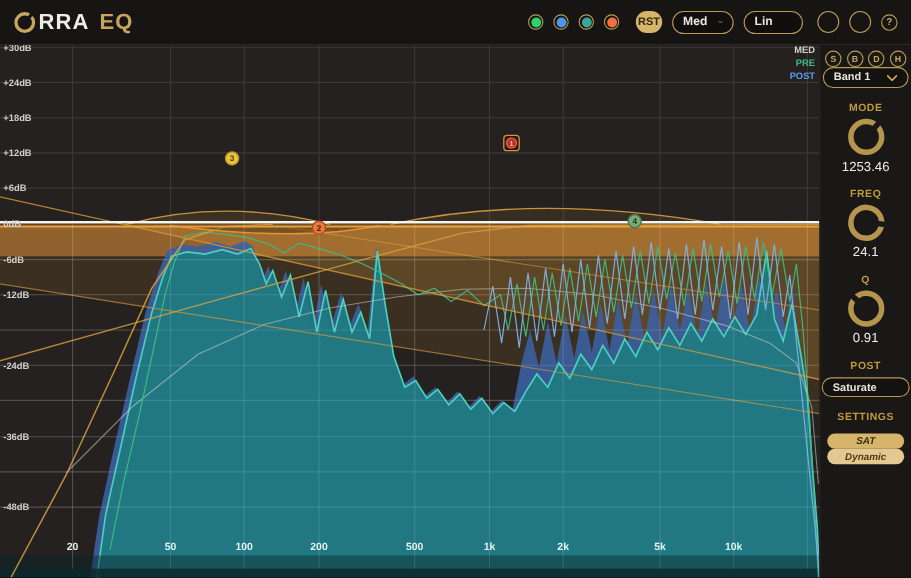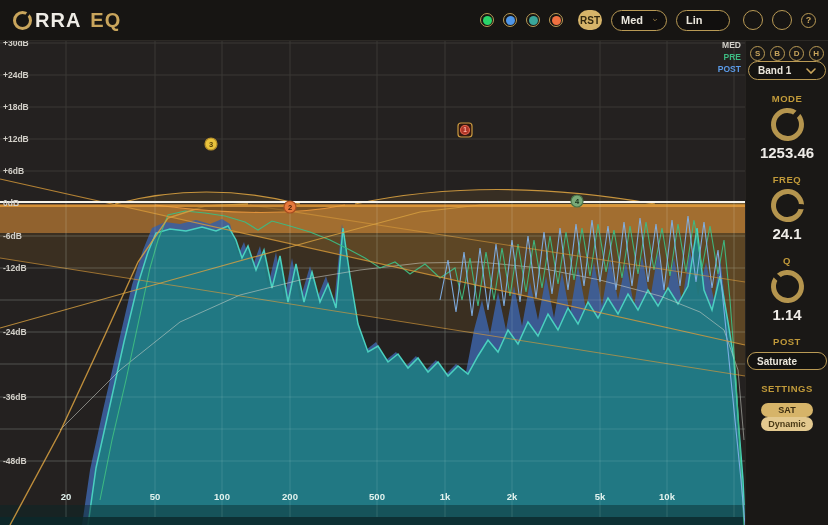--- a/index.html
+++ b/index.html
@@ -36,24 +36,24 @@
   .toggle-row{display:flex;gap:4.5px;margin-top:6px;}
   .toggle-circle{width:13px;height:13px;border:1.5px solid #b99a55;border-radius:50%;
     color:#c9a55c;font-size:8px;font-weight:bold;display:flex;align-items:center;
     justify-content:center;cursor:pointer;}
   .band-pill{width:58px;height:17px;font-size:10px;}
   .side-label{color:#c19a3a;font-size:9.5px;font-weight:bold;letter-spacing:.5px;margin-top:13px;}
   .knob{position:relative;width:23px;height:23px;border:5.5px solid #b5954e;border-radius:50%;
     margin-top:4px;cursor:pointer;}
   .knob-notch{position:absolute;top:-6px;left:50%;margin-left:-2.5px;width:5px;height:8px;
     background:#1a1816;border-radius:2px;}
-  .knob-value{color:#efece8;font-size:15px;font-weight:bold;margin-top:3px;}
+  .knob-value{color:#efece8;font-size:12px;font-weight:normal;margin-top:3px;}
   .mode-pill{width:60px;margin-top:5px;height:16px;font-size:10px;gap:21px;}
-  .btn-flat{width:52px;height:14px;border-radius:8px;display:flex;align-items:center;
-    justify-content:center;font-size:9px;font-weight:bold;cursor:pointer;}
+  .btn-flat{width:70px;height:14px;border-radius:8px;display:flex;align-items:center;
+    justify-content:center;font-size:9px;font-weight:bold;cursor:pointer;font-style:italic;}
   .btn-sat{background:#d6b469;color:#3a2c10;margin-top:9px;}
   .btn-dyn{background:#e3c98f;color:#4a3a16;}
 </style>
 </head>
 <body>
 
 <div class="window">
 
   <svg id="graph-svg" width="746" height="525" viewBox="0 0 746 525">
       <rect x="0" y="40" width="746" height="485" fill="#242120"></rect>
@@ -220,21 +220,21 @@
     <div class="side-label">FREQ</div>
     <div class="knob" style="transform: rotate(95deg);">
         <div class="knob-notch"></div>
       </div>
     <div class="knob-value">24.1</div>
 
     <div class="side-label">Q</div>
     <div class="knob" style="transform: rotate(-48deg);">
         <div class="knob-notch"></div>
       </div>
-    <div class="knob-value">1.14</div>
+    <div class="knob-value">0.91</div>
 
     <div class="side-label">POST</div>
     <div class="pill mode-pill">
       <span>Saturate</span>
       <svg class="chev" width="10" height="6" viewBox="0 0 10 6">
         <path d="M1 1 L5 5 L9 1" stroke="#c9a55c" stroke-width="1.6" fill="none" stroke-linecap="round"></path>
         </svg>
     </div>
 
     <div class="side-label">SETTINGS</div>

